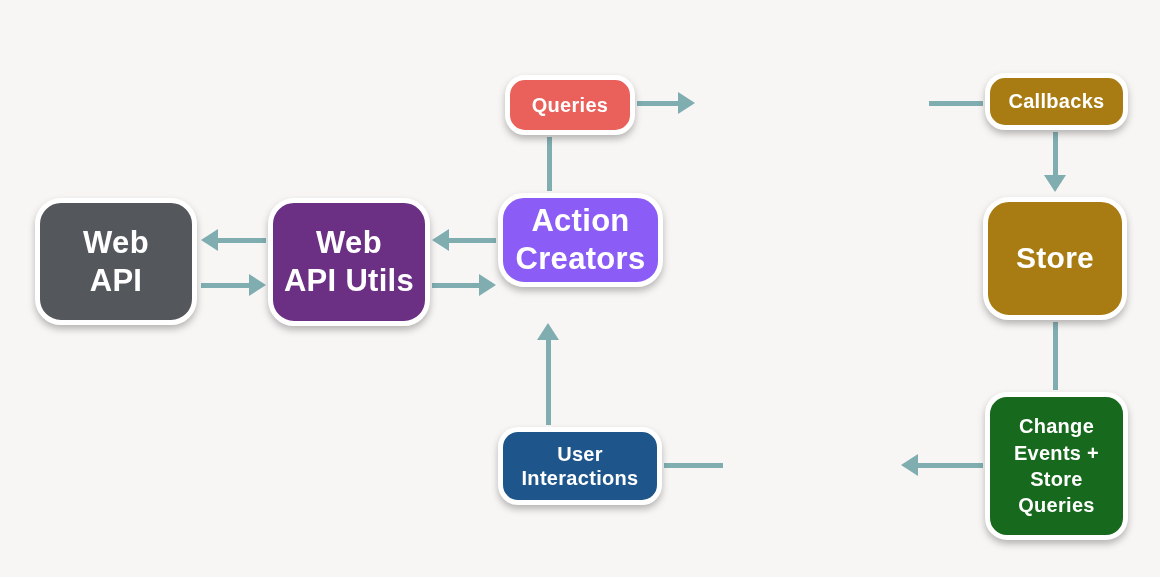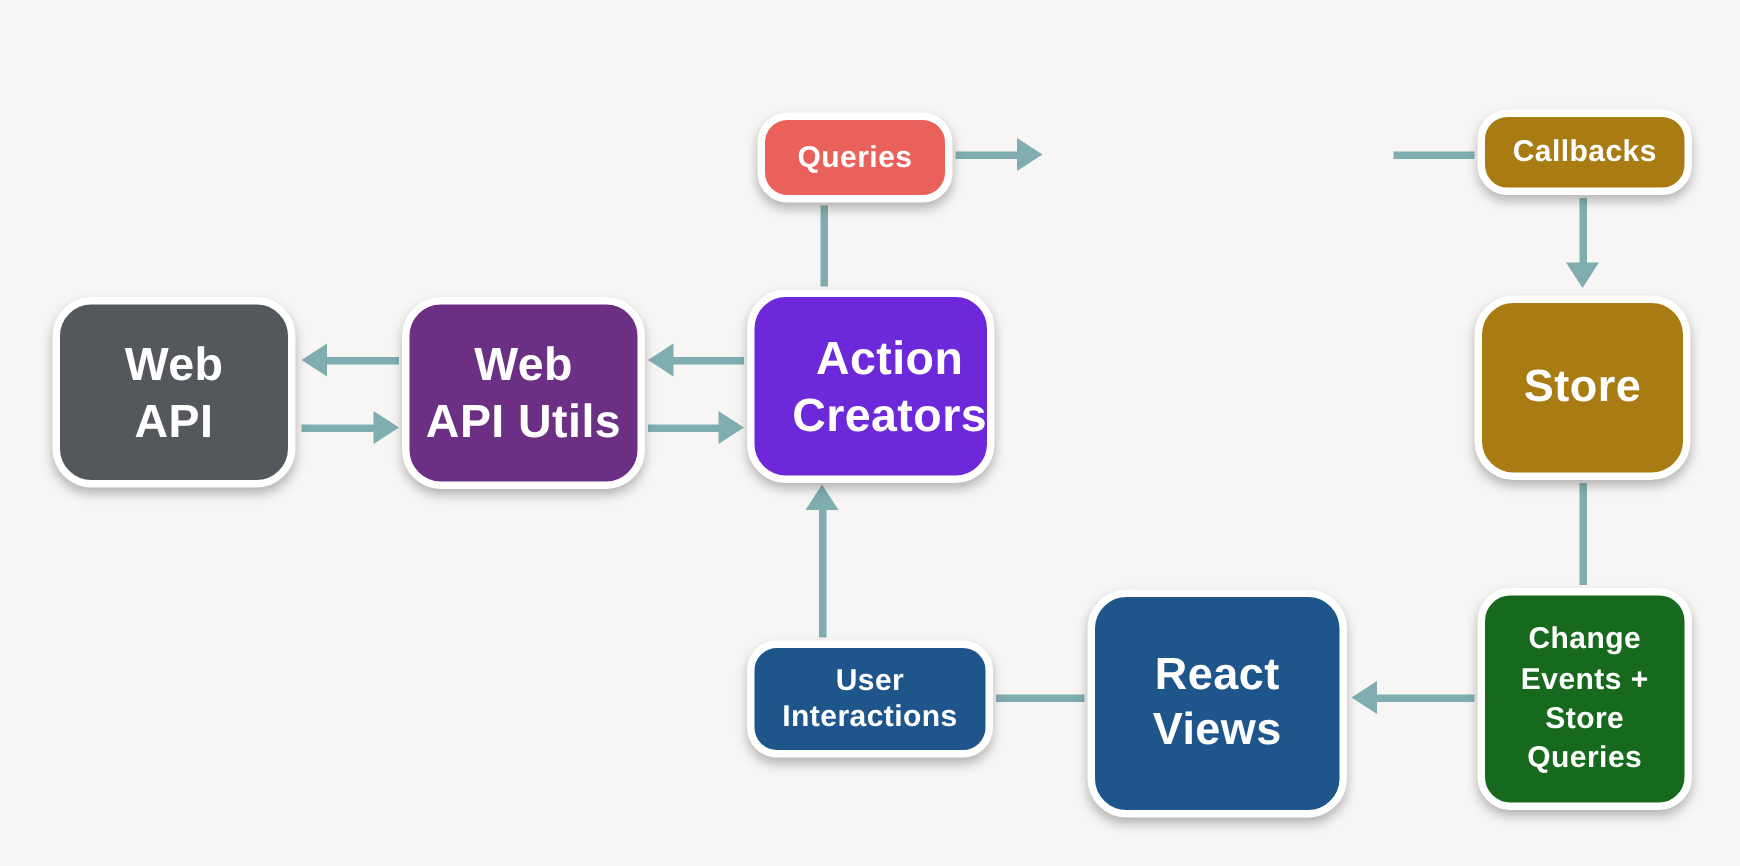--- a/index.html
+++ b/index.html
@@ -86,21 +86,21 @@
   <div class="node" style="left: 35px; top: 198px; width: 162px; height: 127px; background-color: rgb(84, 87, 92);">
     <span class="node-label fs29">Web
 API</span>
   </div>
 
   <div class="node" style="left: 268px; top: 198px; width: 162px; height: 128px; background-color: rgb(107, 47, 132);">
     <span class="node-label fs29">Web
 API Utils</span>
   </div>
 
-  <div class="node" style="left: 498px; top: 193px; width: 165px; height: 129px; background-color: #6d28d9; justify-content: flex-end;">
+  <div class="node" style="left: 498px; top: 193px; width: 165px; height: 94px; background-color: #8b5cf6;">
     <span class="node-label fs29">Action
 Creators</span>
   </div>
 
   <div class="node pill" style="left: 505px; top: 75px; width: 130px; height: 60px; background-color: rgb(233, 97, 90);">
     <span class="node-label fs20">Queries</span>
   </div>
 
 
   <div class="node pill" style="left: 985px; top: 73px; width: 143px; height: 57px; background-color: rgb(168, 124, 18);">
@@ -111,23 +111,19 @@
     <span class="node-label fs30">Store</span>
   </div>
 
   <div class="node" style="left: 985px; top: 392px; width: 143px; height: 148px; border-radius: 22px; background-color: rgb(23, 106, 29);">
     <span class="node-label fs20 lh13">Change
 Events +
 Store
 Queries</span>
   </div>
 
-  <div class="node" style="left: 725px; top: 393px; width: 173px; height: 152px; background-color: rgb(30, 86, 140);">
-    <span class="node-label fs30">React
-Views</span>
-  </div>
 
   <div class="node pill" style="left: 498px; top: 427px; width: 164px; height: 78px; background-color: rgb(30, 86, 140);">
     <span class="node-label fs20">User
 Interactions</span>
   </div>
 
 </div>
 
 </body></html>

